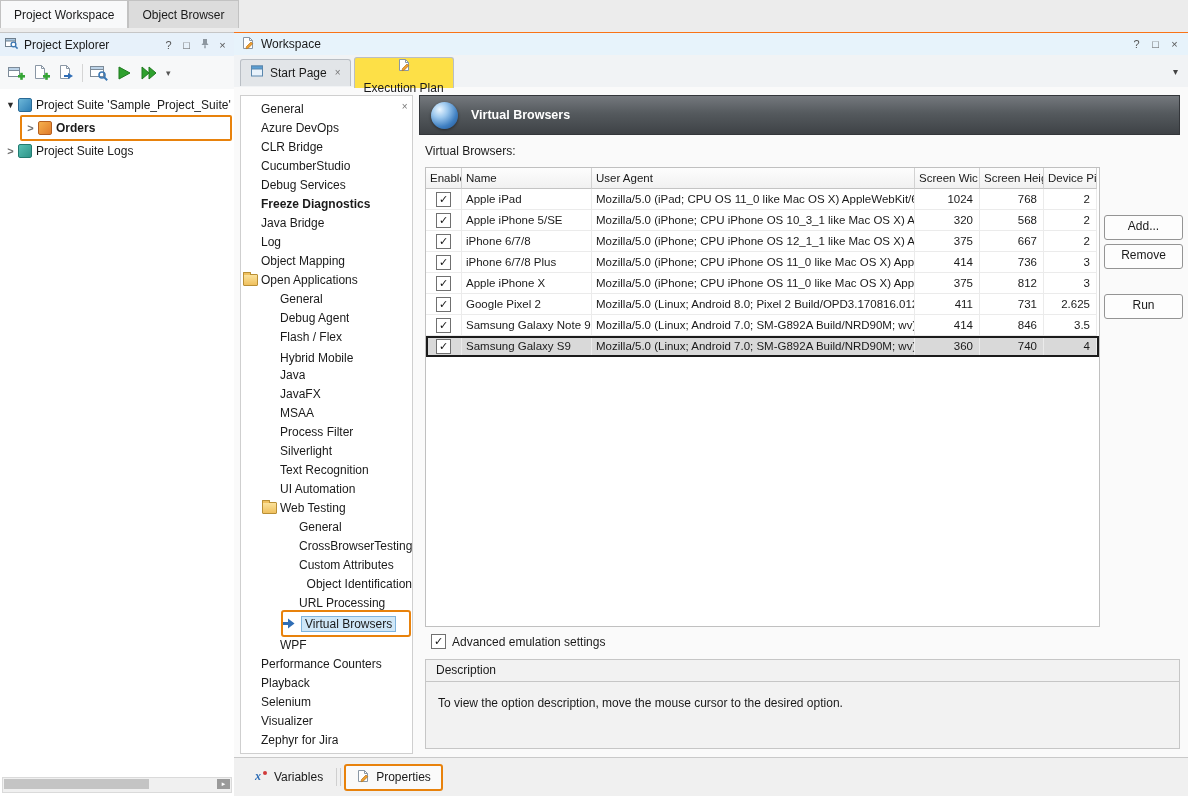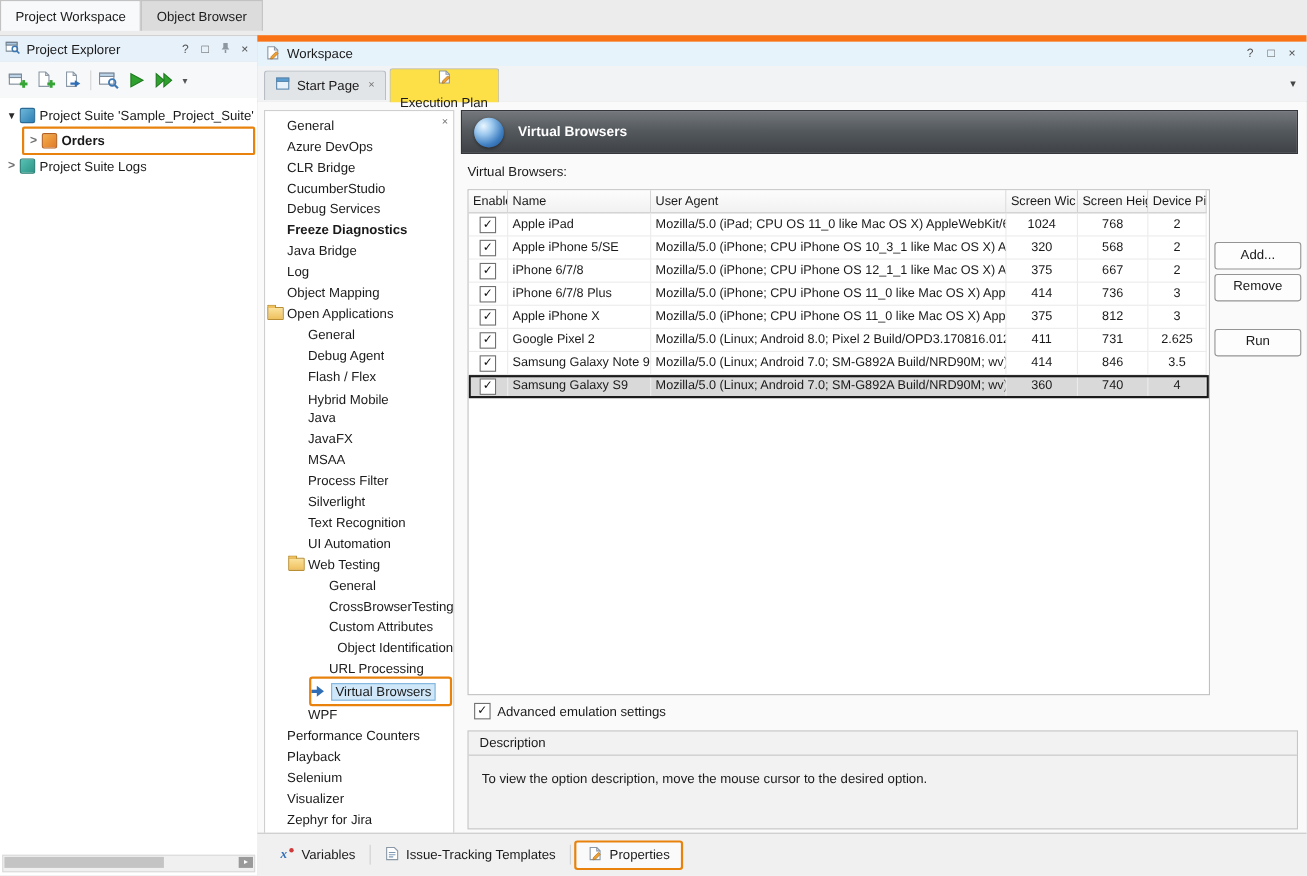--- a/index.html
+++ b/index.html
@@ -29,21 +29,21 @@
   .project-badge { background:linear-gradient(135deg,#f5b04d,#e07b2a); border:1px solid #b55f1f; }
   .logs-badge { background:linear-gradient(135deg,#58c0b4,#2e9488); border:1px solid #227b70; }
   .pe-label { overflow:hidden; }
   .bold { font-weight:bold; }
   .pe-hl { border:2px solid #e8820c; border-radius:2px; height:22px; margin-right:2px; padding-left:2px; }
   .pe-hscroll { position:absolute; left:2px; right:2px; bottom:3px; height:14px; background:#f0f0f0; border:1px solid #dadada; }
   .pe-thumb { position:absolute; left:1px; top:1px; width:145px; height:10px; background:#c4c4c4; }
   .pe-scroll-arrow { position:absolute; right:1px; top:1px; width:13px; height:10px; background:#9a9a9a; color:#fff; font-size:7px; line-height:10px; text-align:center; }
 
   
-  .right-panel { position:absolute; top:32px; left:234px; right:0; bottom:0; border-top:6px solid #f97316; }
+  .right-panel { position:absolute; top:32px; left:234px; right:0; bottom:0; border-top:1px solid #f97316; }
   .ws-header { position:absolute; top:0; left:0; right:0; height:22px; background:#e7f3fb; border-bottom:1px solid #cfdeea; display:flex; align-items:center; gap:6px; padding:0 7px; }
   .ws-title { flex:1; }
   .doc-tabbar { position:absolute; top:22px; left:0; right:0; height:32px; background:#f1f3f5; border-bottom:1px solid #bdbdbd; display:flex; align-items:center; padding-left:6px; }
   .doc-tab { height:26px; display:flex; align-items:center; gap:6px; padding:0 9px; background:#e2e5e8; border:1px solid #b9bec4; border-bottom:none; border-radius:3px 3px 0 0; margin-right:3px; position:relative; top:1px; cursor:default; }
   .doc-tab.active { background:#fde047; height:30px; z-index:2;flex-direction:column; }
   .tab-close { color:#777; font-size:10px; margin-left:2px; }
   .tabbar-dropdown { margin-left:auto; margin-right:10px; align-self:center; color:#444; font-size:10px; }
   .ws-content { position:absolute; top:54px; left:0; right:0; bottom:0; background:#fafafa; }
 
   
@@ -65,21 +65,21 @@
   .vb-label { position:absolute; left:191px; top:57px; }
 
   
   .vb-table { position:absolute; left:191px; top:80px; width:673px; height:458px; background:#fff; border:1px solid #c0c0c0; overflow:hidden; }
   .vb-head, .vb-row { display:grid; grid-template-columns:36px 130px 323px 65px 64px 53px; }
   .vb-head { height:21px; }
   .th { border-right:1px solid #d2d2d2; border-bottom:1px solid #c4c4c4; background:linear-gradient(#fdfdfd,#f1f1f1); padding:0 4px; line-height:20px; font-size:11.5px; overflow:hidden; white-space:nowrap; cursor:default; }
   .vb-row { height:21px; }
   .td { border-right:1px solid #ebebeb; border-bottom:1px solid #ebebeb; font-size:11.5px; line-height:20px; overflow:hidden; white-space:nowrap; }
   .td-text { padding:0 4px; }
-  .td-num { text-align:center; padding:0 6px; }
+  .td-num { text-align:right; padding:0 6px; }
   .td-enable { display:flex; align-items:center; justify-content:center; }
   .sel-row .td { background:#d9d9d9; }
   .sel-row { outline:2px solid #1b1b1b; outline-offset:-2px; }
   .cb { width:13px; height:13px; background:#fff; border:1px solid #707070; display:inline-flex; align-items:center; justify-content:center; font-size:11px; line-height:11px; color:#111; }
 
   
   .push-btn { position:absolute; left:870px; width:77px; height:23px; background:#fdfdfd; border:1px solid #949494; border-radius:3px; text-align:center; line-height:21px; cursor:default;margin-top:48px; }
   #btn-add { top:80px; } #btn-remove { top:109px; } #btn-run { top:159px; }
 
   .adv { position:absolute; left:197px; top:547px; display:flex; align-items:center; gap:6px; }
@@ -493,27 +493,20 @@
 
       <div class="bottom-tabs">
         <div class="b-tab">
           <span><svg width="14" height="13">
                 <text x="1" y="11" font-size="12" font-style="italic" font-weight="bold" fill="#2f6db5" font-family="Liberation Serif, serif">x</text>
                 <circle cx="11" cy="4" r="2" fill="#d03a3a"></circle>
               </svg></span>
           <span>Variables</span>
         </div>
         <span class="bt-sep"></span>
-        <div class="b-tab">
-          <span><svg width="13" height="14">
-                <path d="M1.5 1.5h7l3 3v8h-10z" fill="#fff" stroke="#8a97a5"></path>
-                <path d="M3.5 6h6M3.5 8h6M3.5 10h4" stroke="#7f9ab5"></path>
-              </svg></span>
-          <span>Issue-Tracking Templates</span>
-        </div>
         <span class="bt-sep"></span>
         <div class="b-tab bt-hl">
           <span><svg width="14" height="14">
                 <path d="M2.5 1.5h6l3 3v8h-9z" fill="#fff" stroke="#8a97a5"></path>
                 <path d="M8.5 1.5v3h3" fill="none" stroke="#8a97a5"></path>
                 <path d="M5.5 10.5l4.5-4.5 1.7 1.7-4.5 4.5-2.2 0.5z" fill="#f0a030" stroke="#b5741f" stroke-width="0.7"></path>
               </svg></span>
           <span>Properties</span>
         </div>
       </div>

